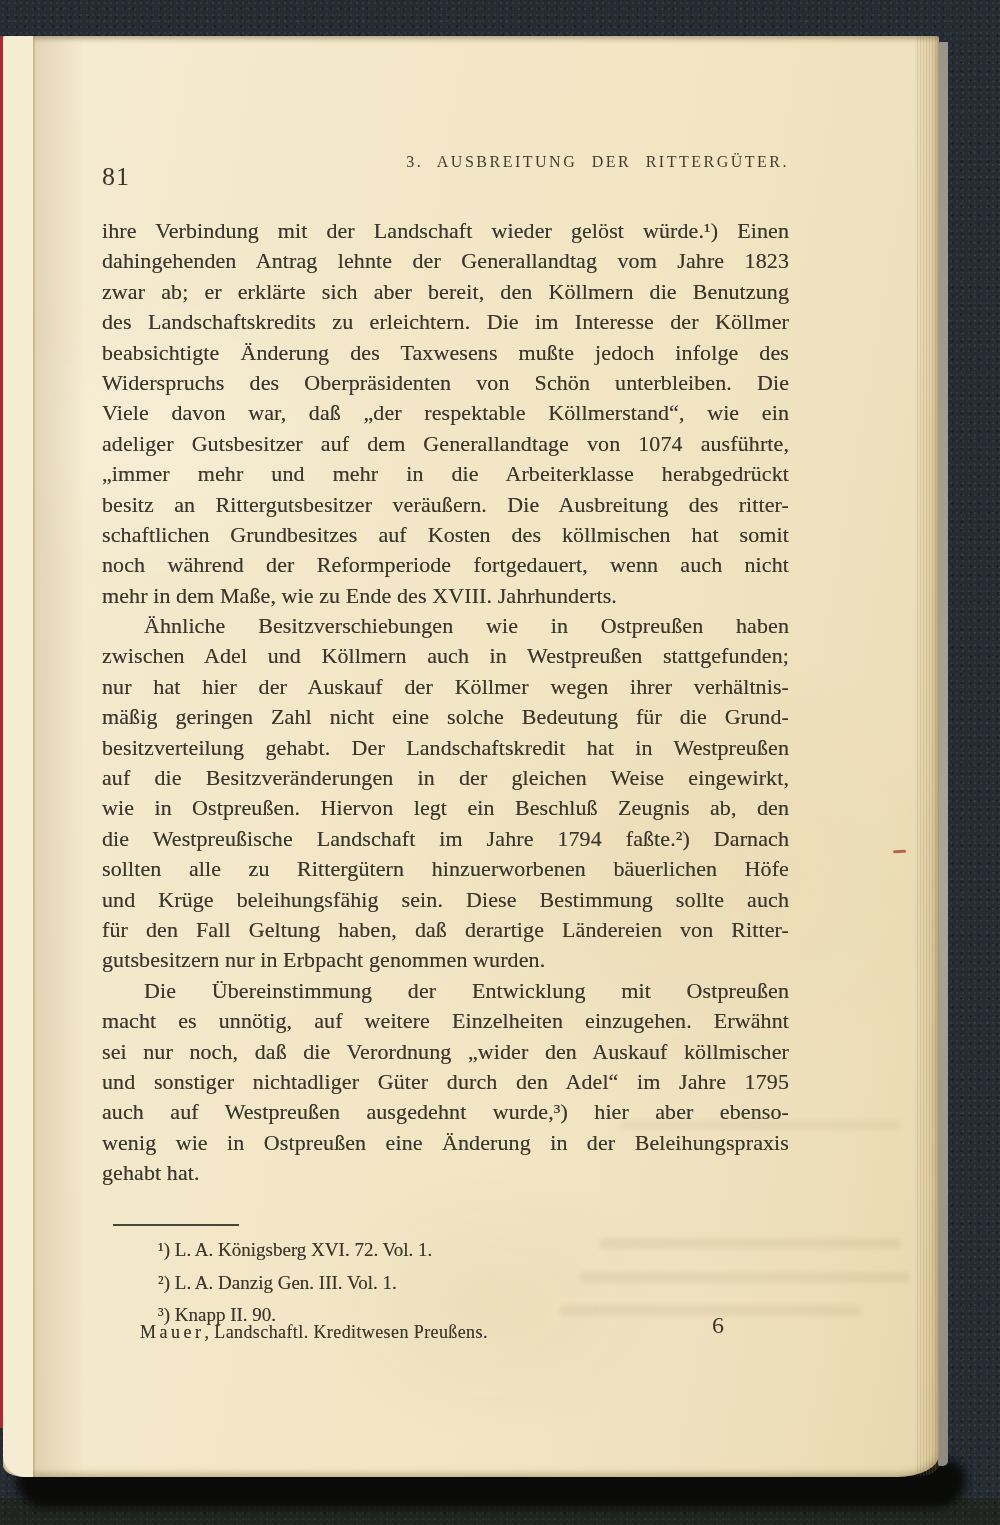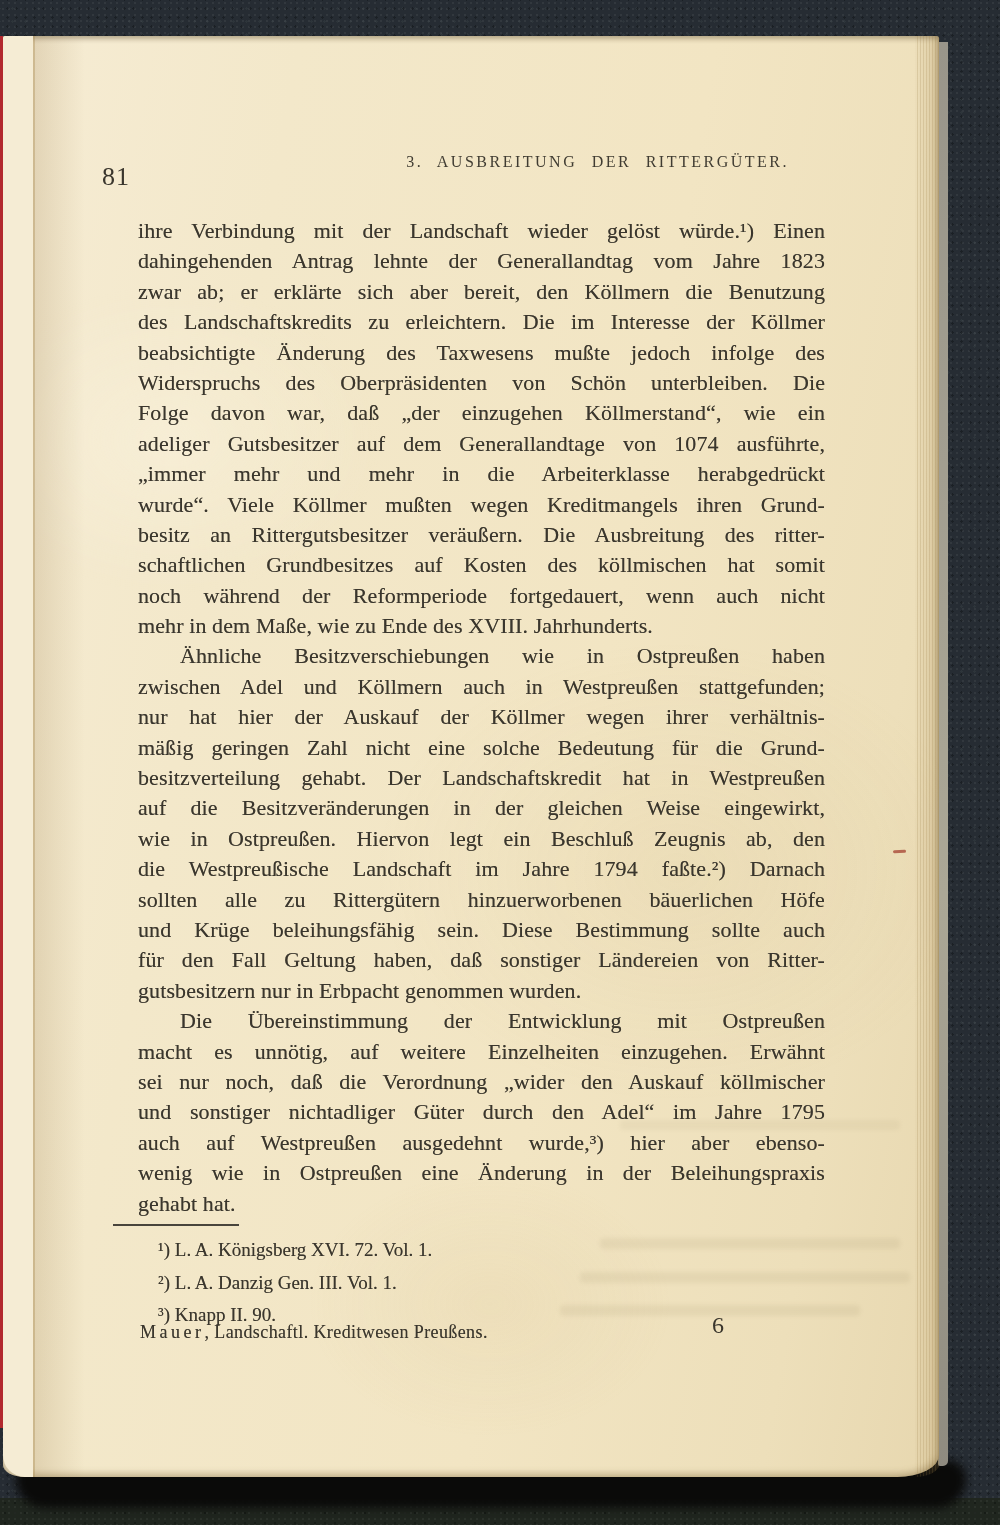--- a/index.html
+++ b/index.html
@@ -87,21 +87,21 @@
   }
   .page-number {
     position:absolute; left:99px; top:126px; width:687px;
     text-align:left; padding-right:4px; box-sizing:border-box;
     font-size:26px; letter-spacing:1px; color:#3a362d;
   }
 
   .body-text {
     position:absolute; left:99px; top:180px; width:687px;
     font-size:22px; line-height:30.4px; letter-spacing:0.1px;
-    color:#3a362d; text-shadow:0 0 0.4px rgba(58,54,45,0.55);margin-left:36px;
+    color:#3a362d; text-shadow:0 0 0.4px rgba(58,54,45,0.55);
   }
   .bline { height:30.4px; text-align:justify; text-align-last:justify; }
   .bline.last { text-align-last:left; }
   .bline.indent { padding-left:42px; }
 
   .fn-rule { position:absolute; left:110px; top:1188px; width:126px; height:2px; background:#49453c; }
 
   .footnotes {
     position:absolute; left:155px; top:1198px; width:560px;
     font-size:19px; line-height:32.5px; color:#3a362d;
@@ -133,39 +133,38 @@
     <div class="chapter-header">3. AUSBREITUNG DER RITTERGÜTER.</div>
     <div class="page-number">81</div>
 
     <div class="body-text">
         <div class="bline">ihre Verbindung mit der Landschaft wieder gelöst würde.¹) Einen</div>
         <div class="bline">dahingehenden Antrag lehnte der Generallandtag vom Jahre 1823</div>
         <div class="bline">zwar ab; er erklärte sich aber bereit, den Köllmern die Benutzung</div>
         <div class="bline">des Landschaftskredits zu erleichtern. Die im Interesse der Köllmer</div>
         <div class="bline">beabsichtigte Änderung des Taxwesens mußte jedoch infolge des</div>
         <div class="bline">Widerspruchs des Oberpräsidenten von Schön unterbleiben. Die</div>
-        <div class="bline">Folge davon war, daß „der einzugehen Köllmerstand“, wie ein</div>
+        <div class="bline">Viele davon war, daß „der respektable Köllmerstand“, wie ein</div>
         <div class="bline">adeliger Gutsbesitzer auf dem Generallandtage von 1074 ausführte,</div>
         <div class="bline">„immer mehr und mehr in die Arbeiterklasse herabgedrückt</div>
-        <div class="bline">wurde“. Viele Köllmer mußten wegen Kreditmangels ihren Grund-</div>
         <div class="bline">besitz an Rittergutsbesitzer veräußern. Die Ausbreitung des ritter-</div>
         <div class="bline">schaftlichen Grundbesitzes auf Kosten des köllmischen hat somit</div>
         <div class="bline">noch während der Reformperiode fortgedauert, wenn auch nicht</div>
         <div class="bline last">mehr in dem Maße, wie zu Ende des XVIII. Jahrhunderts.</div>
         <div class="bline indent">Ähnliche Besitzverschiebungen wie in Ostpreußen haben</div>
         <div class="bline">zwischen Adel und Köllmern auch in Westpreußen stattgefunden;</div>
         <div class="bline">nur hat hier der Auskauf der Köllmer wegen ihrer verhältnis-</div>
         <div class="bline">mäßig geringen Zahl nicht eine solche Bedeutung für die Grund-</div>
         <div class="bline">besitzverteilung gehabt. Der Landschaftskredit hat in Westpreußen</div>
         <div class="bline">auf die Besitzveränderungen in der gleichen Weise eingewirkt,</div>
         <div class="bline">wie in Ostpreußen. Hiervon legt ein Beschluß Zeugnis ab, den</div>
         <div class="bline">die Westpreußische Landschaft im Jahre 1794 faßte.²) Darnach</div>
         <div class="bline">sollten alle zu Rittergütern hinzuerworbenen bäuerlichen Höfe</div>
         <div class="bline">und Krüge beleihungsfähig sein. Diese Bestimmung sollte auch</div>
-        <div class="bline">für den Fall Geltung haben, daß sonstiger Ländereien von Ritter-</div>
+        <div class="bline">für den Fall Geltung haben, daß derartige Ländereien von Ritter-</div>
         <div class="bline last">gutsbesitzern nur in Erbpacht genommen wurden.</div>
         <div class="bline indent">Die Übereinstimmung der Entwicklung mit Ostpreußen</div>
         <div class="bline">macht es unnötig, auf weitere Einzelheiten einzugehen. Erwähnt</div>
         <div class="bline">sei nur noch, daß die Verordnung „wider den Auskauf köllmischer</div>
         <div class="bline">und sonstiger nichtadliger Güter durch den Adel“ im Jahre 1795</div>
         <div class="bline">auch auf Westpreußen ausgedehnt wurde,³) hier aber ebenso-</div>
         <div class="bline">wenig wie in Ostpreußen eine Änderung in der Beleihungspraxis</div>
         <div class="bline last">gehabt hat.</div>
       </div>
 

